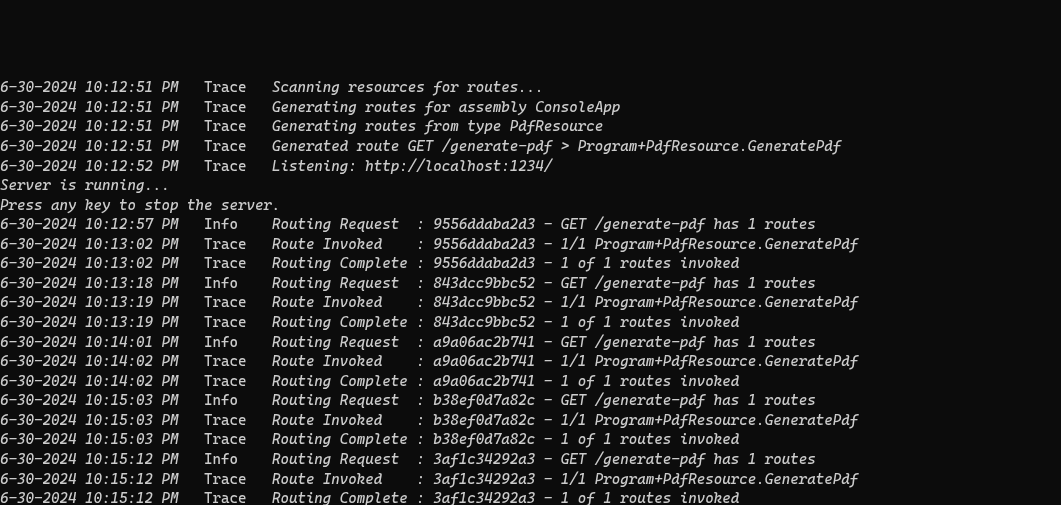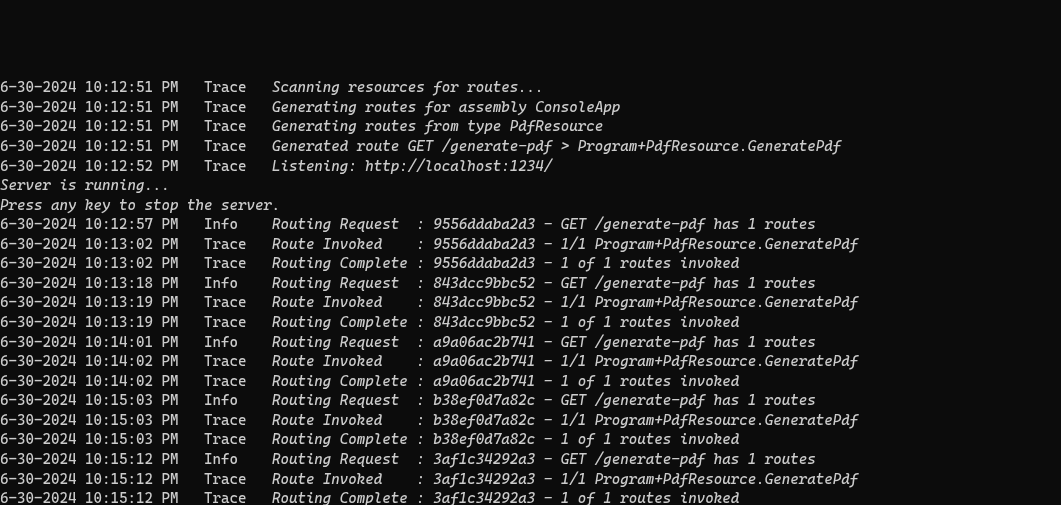--- a/index.html
+++ b/index.html
@@ -20,20 +20,21 @@
       white-space: pre;
     }
     .console {
       padding: 0;
     }
     .line {
       display: block;
     }
     .ts {
       display: inline-block;
+      font-style: italic;
     }
     .lvl {
       display: inline-block;
       text-align: center;
     }
     .msg {
       display: inline;
       font-style: italic;
     }
   </style>

